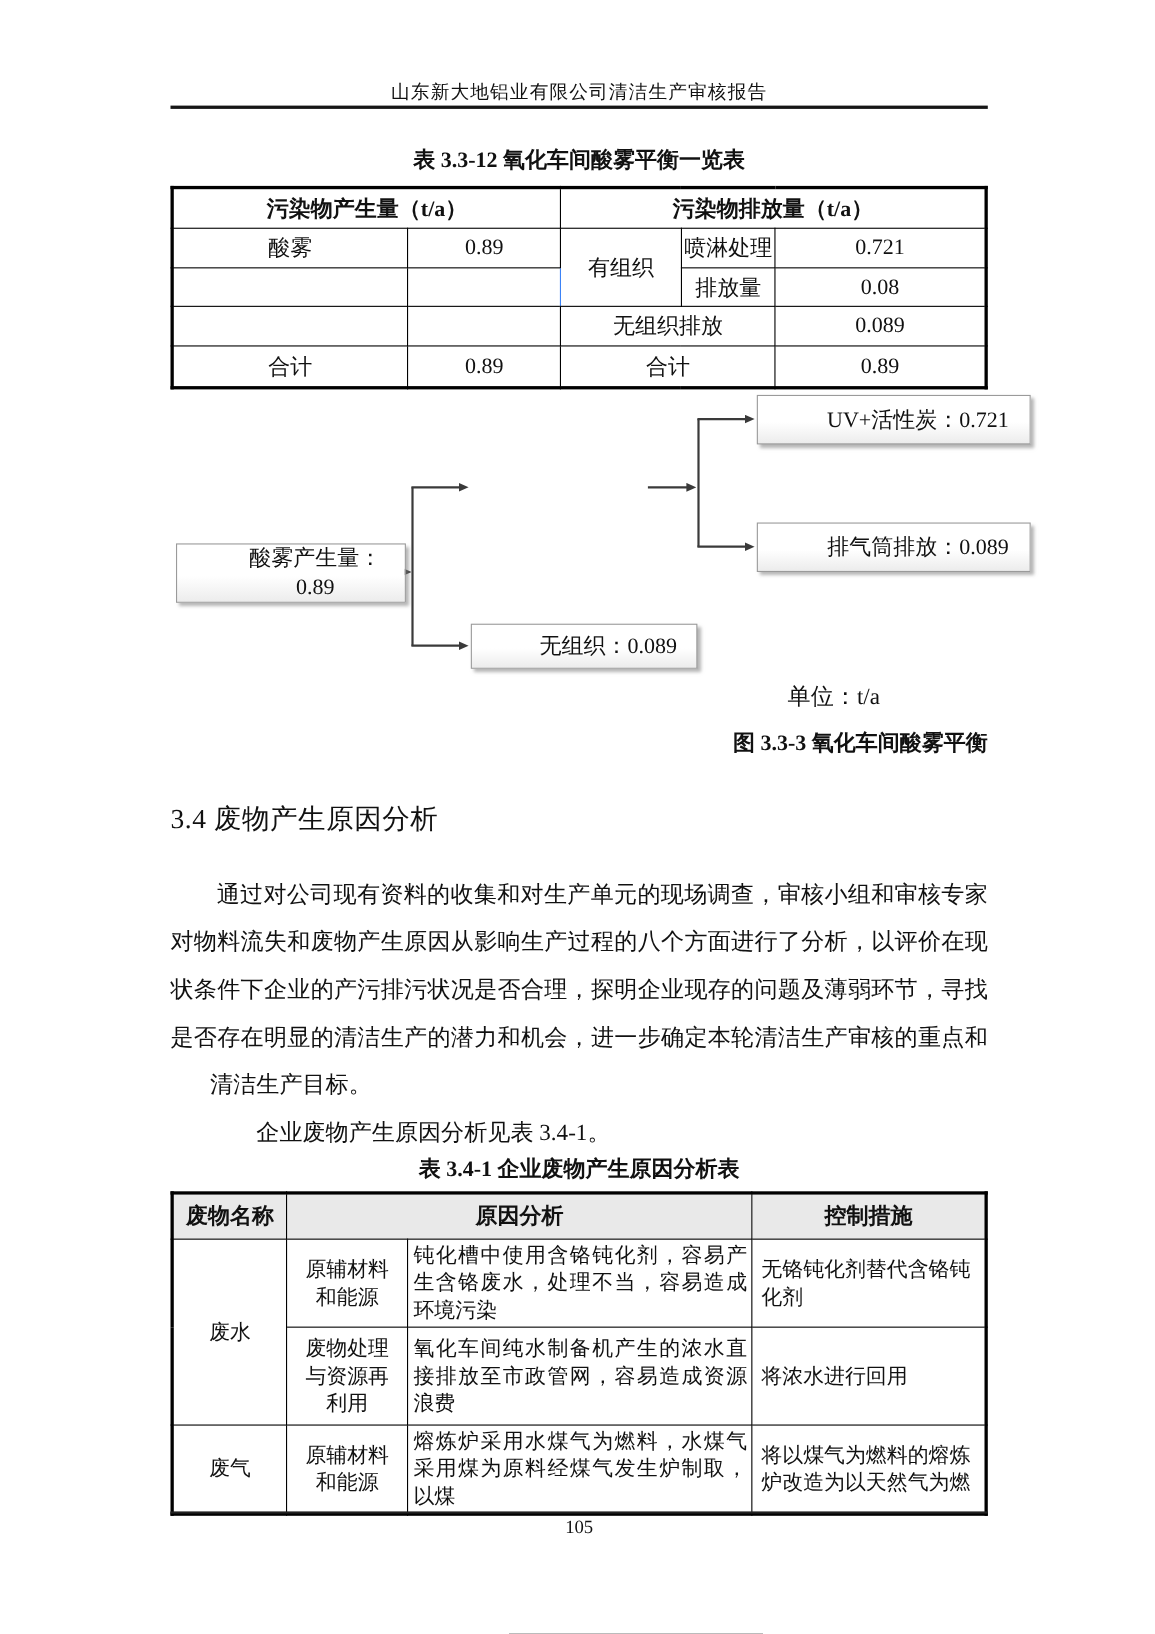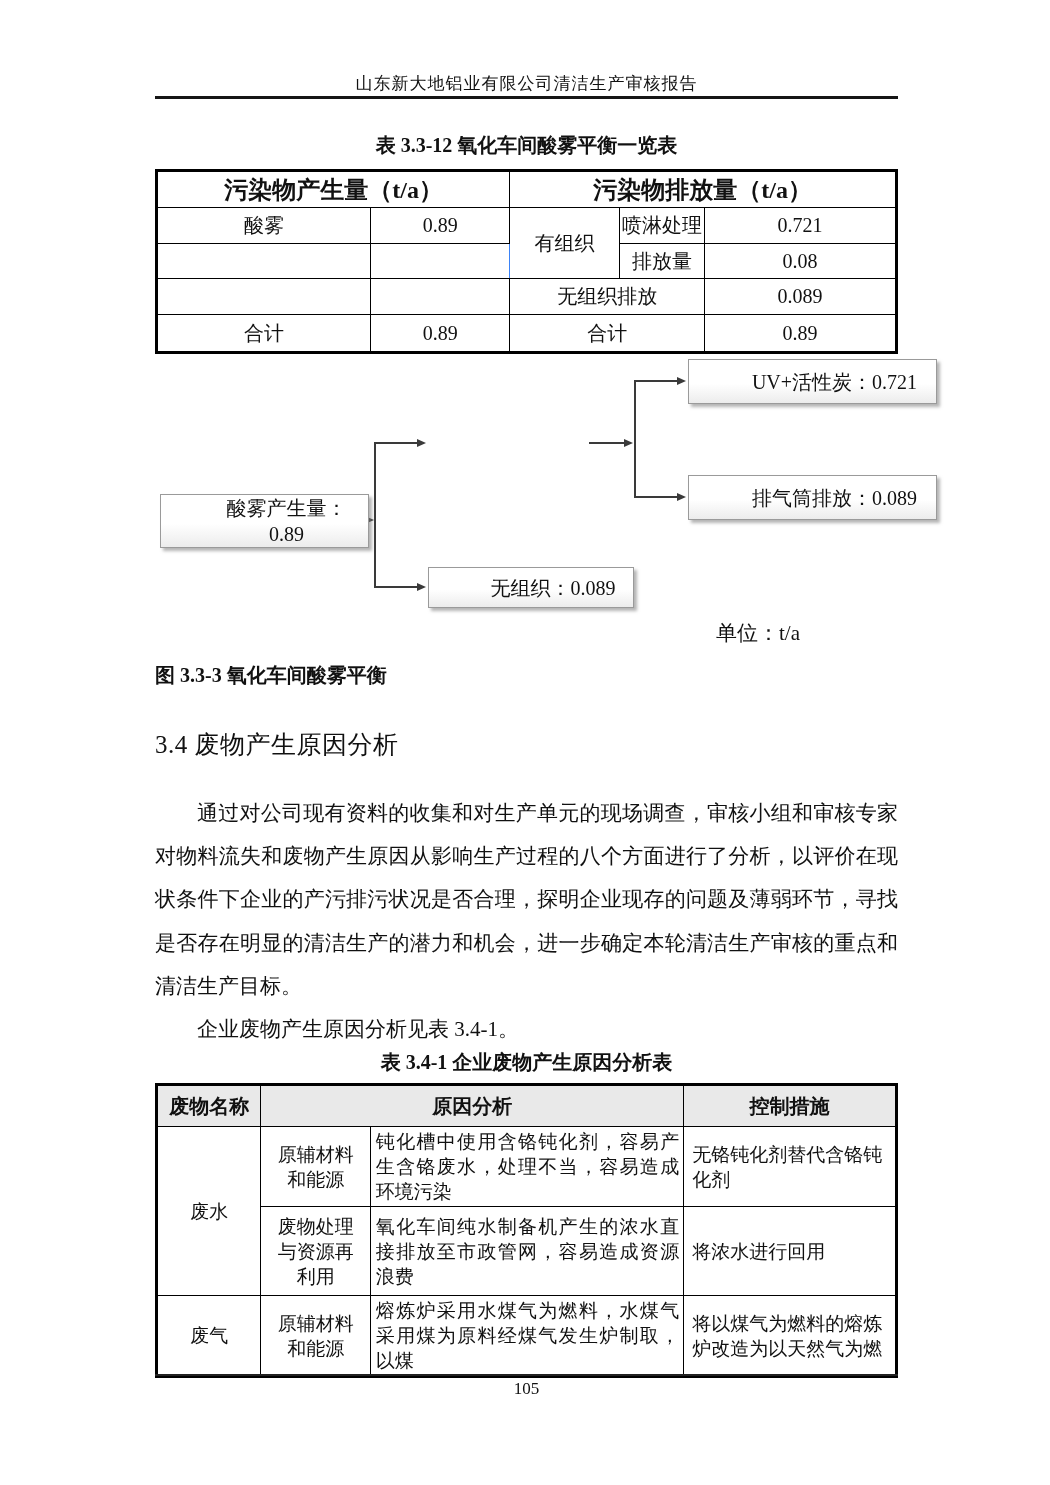--- a/index.html
+++ b/index.html
@@ -14,32 +14,32 @@
   
   .doc-header{position:absolute;top:72px;left:155px;width:743px;text-align:center;font-size:17px;letter-spacing:1px;}
   .header-rule{position:absolute;top:96px;left:155px;width:743px;height:2.5px;background:#161616;}
   .footer-rule{position:absolute;top:1374px;left:155px;width:743px;height:2px;background:#222;}
   .page-number{position:absolute;top:1379px;left:155px;width:743px;text-align:center;font-size:17px;}
 
   
   .tbl-title{position:absolute;left:155px;width:743px;text-align:center;font-weight:bold;font-size:20px;}
   .t1-title{top:132px;}
   .t2-title{top:1049px;}
-  .fig-caption{position:absolute;top:662px;left:155px;width:743px;text-align:left;font-weight:bold;font-size:20px;}
+  .fig-caption{position:absolute;top:662px;left:155px;width:743px;text-align:right;font-weight:bold;font-size:20px;}
   .sec-heading{position:absolute;top:728px;left:155px;font-weight:normal;font-size:25px;letter-spacing:0.5px;}
 
   
   table{border-collapse:collapse;table-layout:fixed;position:absolute;left:155px;width:743px;background:#fff;}
   .t1{top:169px;font-size:20px;}
   .t2{top:1083px;font-size:19px;line-height:25px;}
   td,th{border:1.5px solid #000;text-align:center;vertical-align:middle;padding:0;overflow:hidden;}
   .t1{border:3px solid #000;}
   .t2{border:3px solid #000;}
   .thick-l{border-left:1px solid #3b82f6;}
-  .t1 th{font-weight:bold;font-size:24px;}
+  .t1 th{font-weight:bold;font-size:20px;}
   .t2 th{font-weight:bold;background:#e9e9e9;font-size:20px;}
   .t2 td.analysis{text-align:justify;padding:2px 4px 2px 5px;}
   .t2 td.measure{text-align:left;padding:2px 5px 2px 8px;}
   .pre{white-space:pre-line;}
 
   
   .diagram{position:absolute;top:355px;left:155px;width:743px;height:262px;}
   .dbox{
     position:absolute;
     border:1px solid #9a9a9a;
@@ -52,21 +52,21 @@
   .dbox-organized{left:273px;top:69px;width:160px;height:39px;}
   .dbox-unorganized{left:273px;top:212px;width:160px;height:39px;}
   .dbox-uv{left:533px;top:4px;width:203px;height:43px;}
   .dbox-stack{left:533px;top:120px;width:203px;height:43px;}
   .connectors{position:absolute;inset:0;width:100%;height:100%;}
   .unit-note{position:absolute;top:619px;left:155px;width:645px;text-align:right;font-size:21px;}
 
   
   .para{position:absolute;top:792px;left:155px;width:743px;font-size:21px;line-height:43.2px;}
   .para-line{text-align:justify;text-align-last:justify;}
-  .para-line.plain{text-align:right;text-align-last:left;}
+  .para-line.plain{text-align:right;text-align-last:left;margin-left:36px;}
   .indent{text-indent:42px;}
 </style>
 </head>
 <body>
 
 <div class="page">
 
   <div class="doc-header">山东新大地铝业有限公司清洁生产审核报告</div>
   <div class="header-rule"></div>
 

